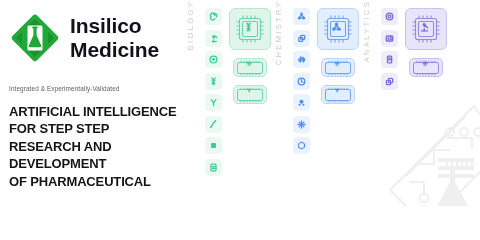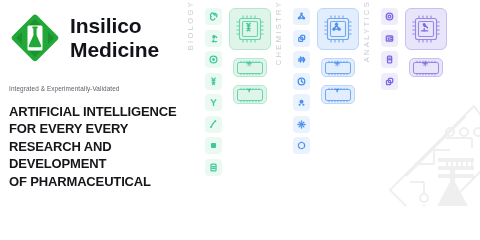--- a/index.html
+++ b/index.html
@@ -147,21 +147,21 @@
       <div class="logo-text">
         <div>Insilico</div>
         <div>Medicine</div>
       </div>
     </div>
 
     <div class="tagline">Integrated &amp; Experimentally-Validated</div>
 
     <div class="headline">
       <div>ARTIFICIAL INTELLIGENCE</div>
-      <div>FOR EVERY EVERY</div>
+      <div>FOR STEP STEP</div>
       <div>RESEARCH AND DEVELOPMENT</div>
       <div>OF PHARMACEUTICAL</div>
     </div>
   </div>
 
   <div class="sections" id="sections">
       <div class="section t-bio">
         <div class="sec-label">BIOLOGY</div>
         <div class="icon-col">
           <div class="tile">

